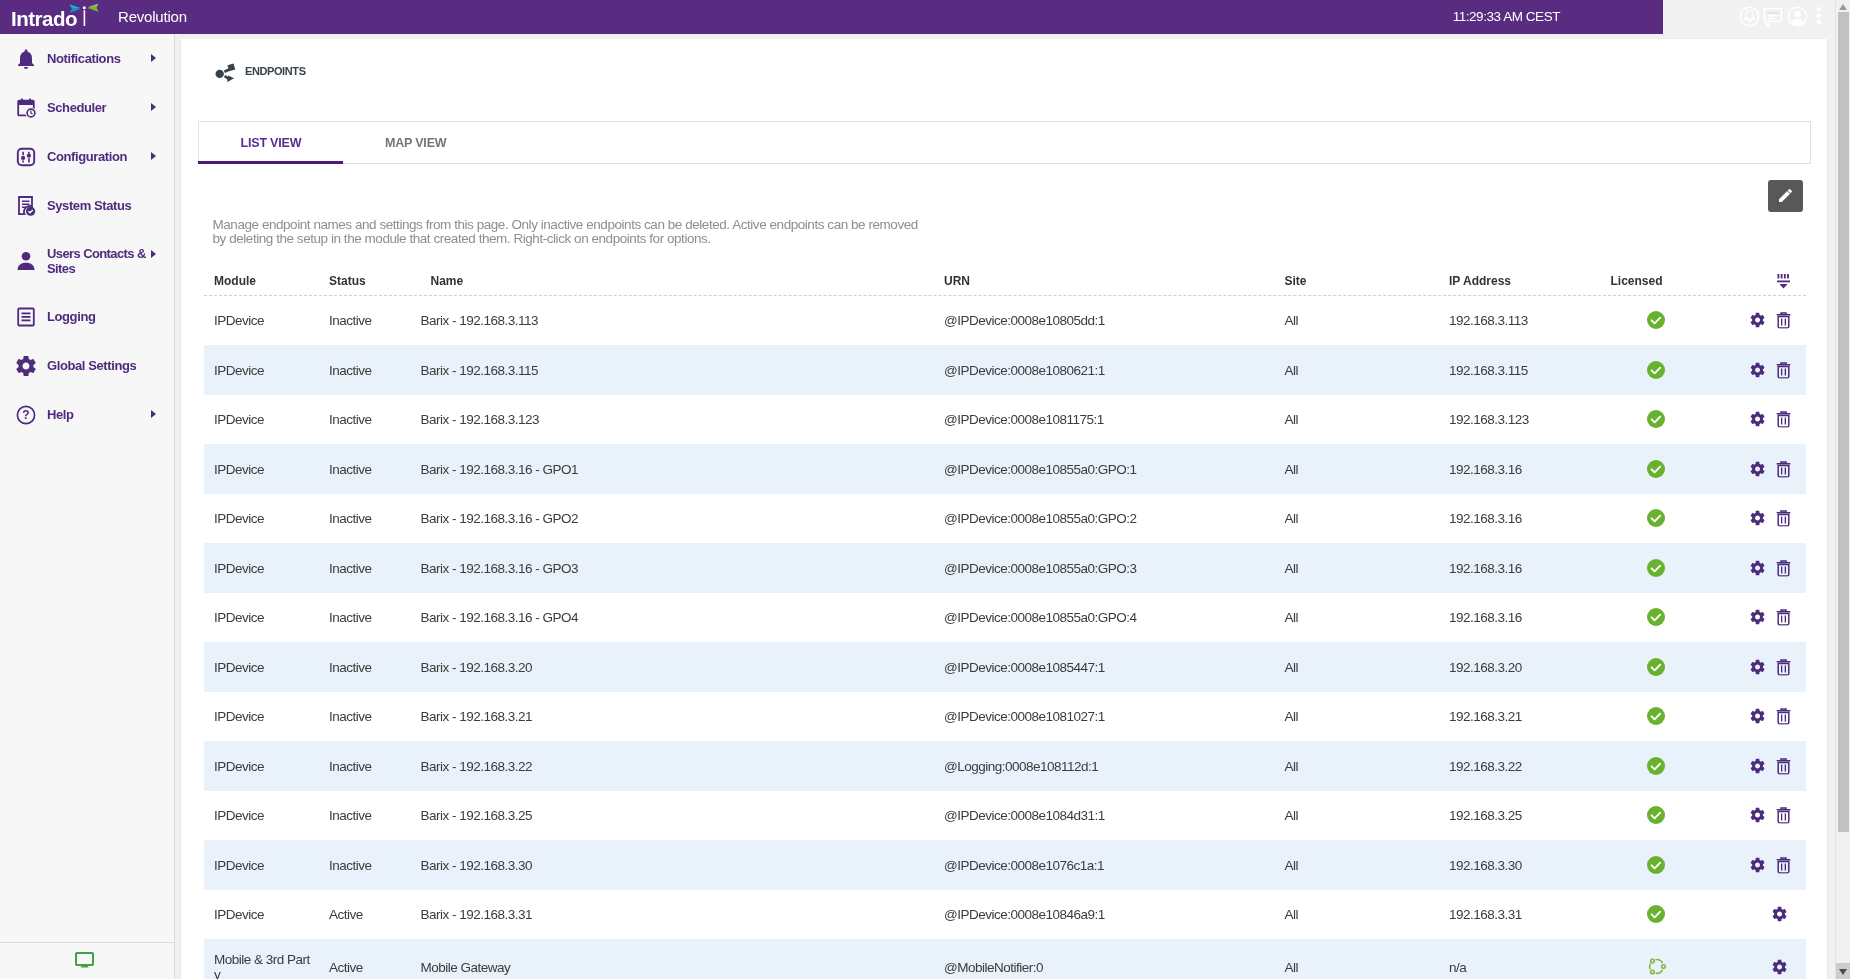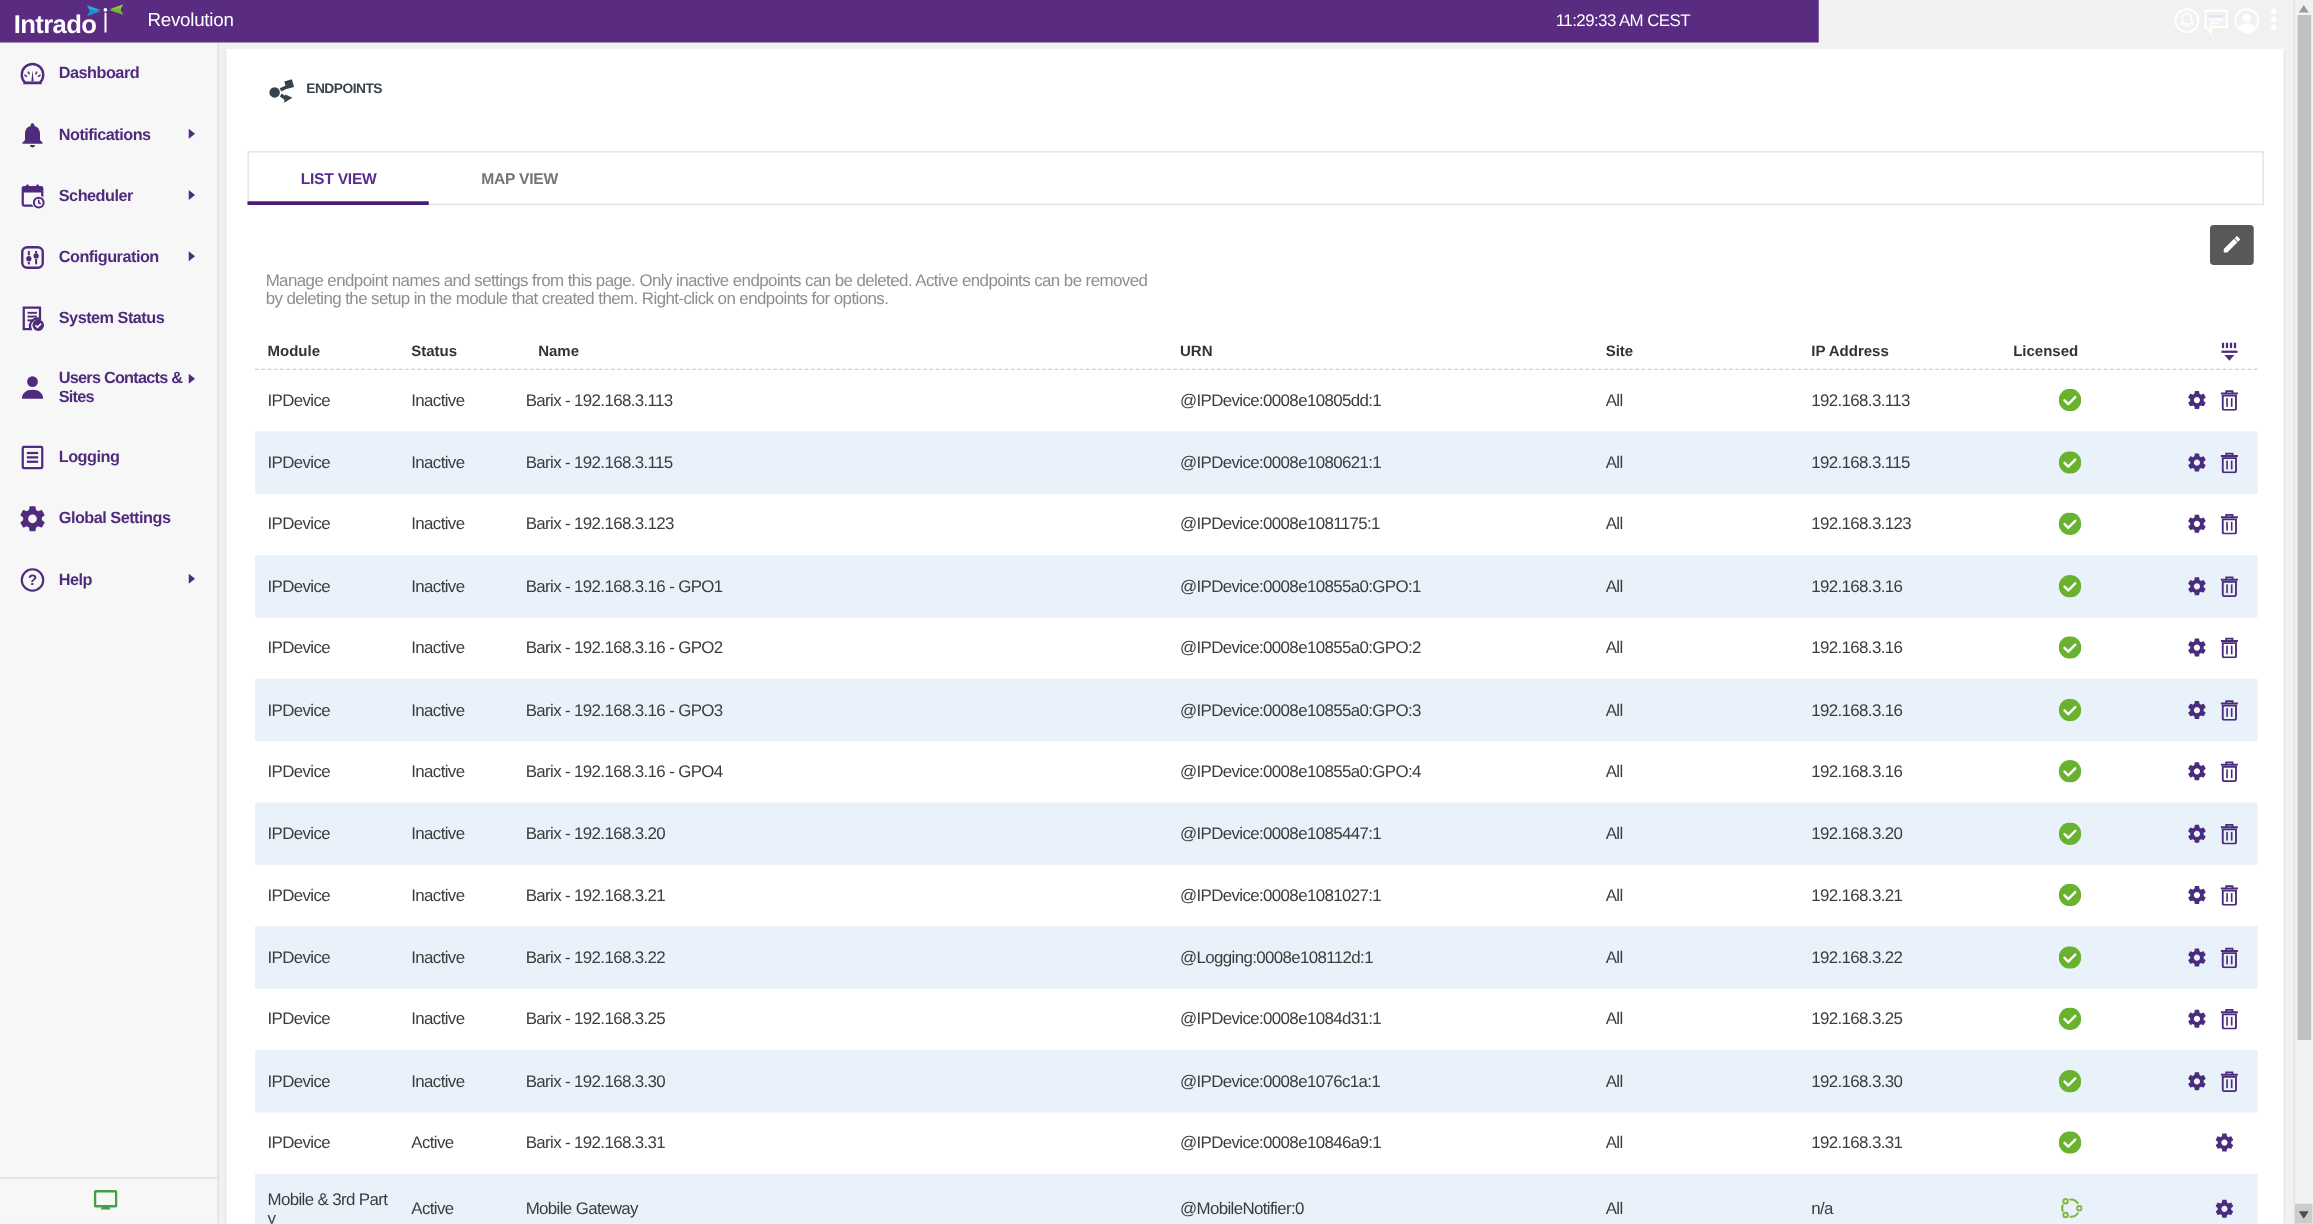--- a/index.html
+++ b/index.html
@@ -1,20 +1,20 @@
 <!DOCTYPE html>
 <html><head>
 <meta charset="utf-8">
 <style>
 * { margin:0; padding:0; box-sizing:border-box; }
 html,body { width:1850px; height:979px; overflow:hidden; background:#f1f1f2; }
 body { font-family:"Liberation Sans", sans-serif; }
 #page { position:relative; width:1850px; height:979px; }
 
-.topbar { position:absolute; left:0; top:0; width:1455px; height:34px; background:#592c82; z-index:5; }
+.topbar { position:absolute; left:0; top:0; width:1663px; height:34px; background:#592c82; z-index:5; }
 .logo { position:absolute; left:11px; top:3px; }
 .rev { position:absolute; left:118px; top:0; height:34px; line-height:34px; color:#fff; font-size:15px; letter-spacing:-0.2px; }
 .time { position:absolute; right:103px; top:0; height:34px; line-height:34px; color:#fff; font-size:13.5px; letter-spacing:-0.45px; }
 .tb-ic { position:absolute; top:0; }
 
 .sidebar { position:absolute; left:0; top:34px; width:175px; height:945px; background:#f7f7f7; border-right:1px solid #dcdcdc; }
 .sb-item { position:relative; width:100%; }
 .sb-item .ic { position:absolute; left:14px; top:50%; margin-top:-12px; width:24px; height:24px; }
 .sb-item .lbl { position:absolute; left:47px; top:50%; transform:translateY(-50%); font-size:13px; font-weight:700; letter-spacing:-0.4px; color:#4f2b7d; line-height:14.5px; }
 .sb-item .chev { position:absolute; left:151px; top:50%; margin-top:-4.5px; width:0; height:0; border-left:5px solid #4f2b7d; border-top:4.5px solid transparent; border-bottom:4.5px solid transparent; }
@@ -88,36 +88,20 @@
       <path d="M3.6,17.2 c1.5,-3.4 4.2,-4.6 6.9,-4.6 c2.7,0 5.4,1.2 6.9,4.6 a 9.2,9.2 0 0 1 -13.8,0 z" fill="#fff"></path>
     </svg>
     <svg class="tb-ic" style="left:1814px; top:5px;" width="10" height="24" viewBox="0 0 10 24">
       <circle cx="5" cy="4.2" r="2.2" fill="#fff"></circle>
       <circle cx="5" cy="10.6" r="2.2" fill="#fff"></circle>
       <circle cx="5" cy="17" r="2.2" fill="#fff"></circle>
     </svg>
   </div>
 
   <div class="sidebar">
-    <div class="sb-item" style="height:49px;">
-      <svg class="ic" viewBox="0 0 24 24">
-          <g stroke="#4f2b7d" fill="none">
-            <path d="M6.04,19 A8.6,8.6 0 1 1 17.96,19" stroke-width="1.9"></path>
-            <path d="M4.7,19.2 h14.6" stroke-width="2.2"></path>
-          </g>
-          <path d="M11.1,17.9 L12,9.2 L12.9,17.9 z" fill="#4f2b7d"></path>
-          <g stroke="#4f2b7d" stroke-width="1.2" stroke-linecap="round">
-            <line x1="14.63" y1="12.06" x2="15.38" y2="10.64"></line>
-            <line x1="9.37" y1="12.06" x2="8.62" y2="10.64"></line>
-            <line x1="16.75" y1="14.03" x2="18.11" y2="13.18"></line>
-            <line x1="7.25" y1="14.03" x2="5.89" y2="13.18"></line>
-          </g>
-        </svg>
-      <span class="lbl">Dashboard</span>
-    </div>
     <div class="sb-item" style="height:49px;padding-left:44px;">
       <svg class="ic" viewBox="0 0 24 24">
           <path d="M12,22 c1.1,0 2,-0.9 2,-2 h-4 c0,1.1 0.9,2 2,2 z M18,16 v-5 c0,-3.1 -1.6,-5.6 -4.5,-6.3 V4 c0,-0.8 -0.7,-1.5 -1.5,-1.5 S10.5,3.2 10.5,4 v0.7 C7.6,5.4 6,7.9 6,11 v5 l-2,2 v1 h16 v-1 l-2,-2 z" fill="#4f2b7d"></path>
         </svg>
       <span class="lbl">Notifications</span>
         <span class="chev"></span>
     </div>
     <div class="sb-item" style="height:49px;">
       <svg class="ic" viewBox="0 0 24 24">
           <rect x="4.2" y="4.6" width="15.6" height="14.8" rx="1" fill="none" stroke="#4f2b7d" stroke-width="1.8"></rect>

